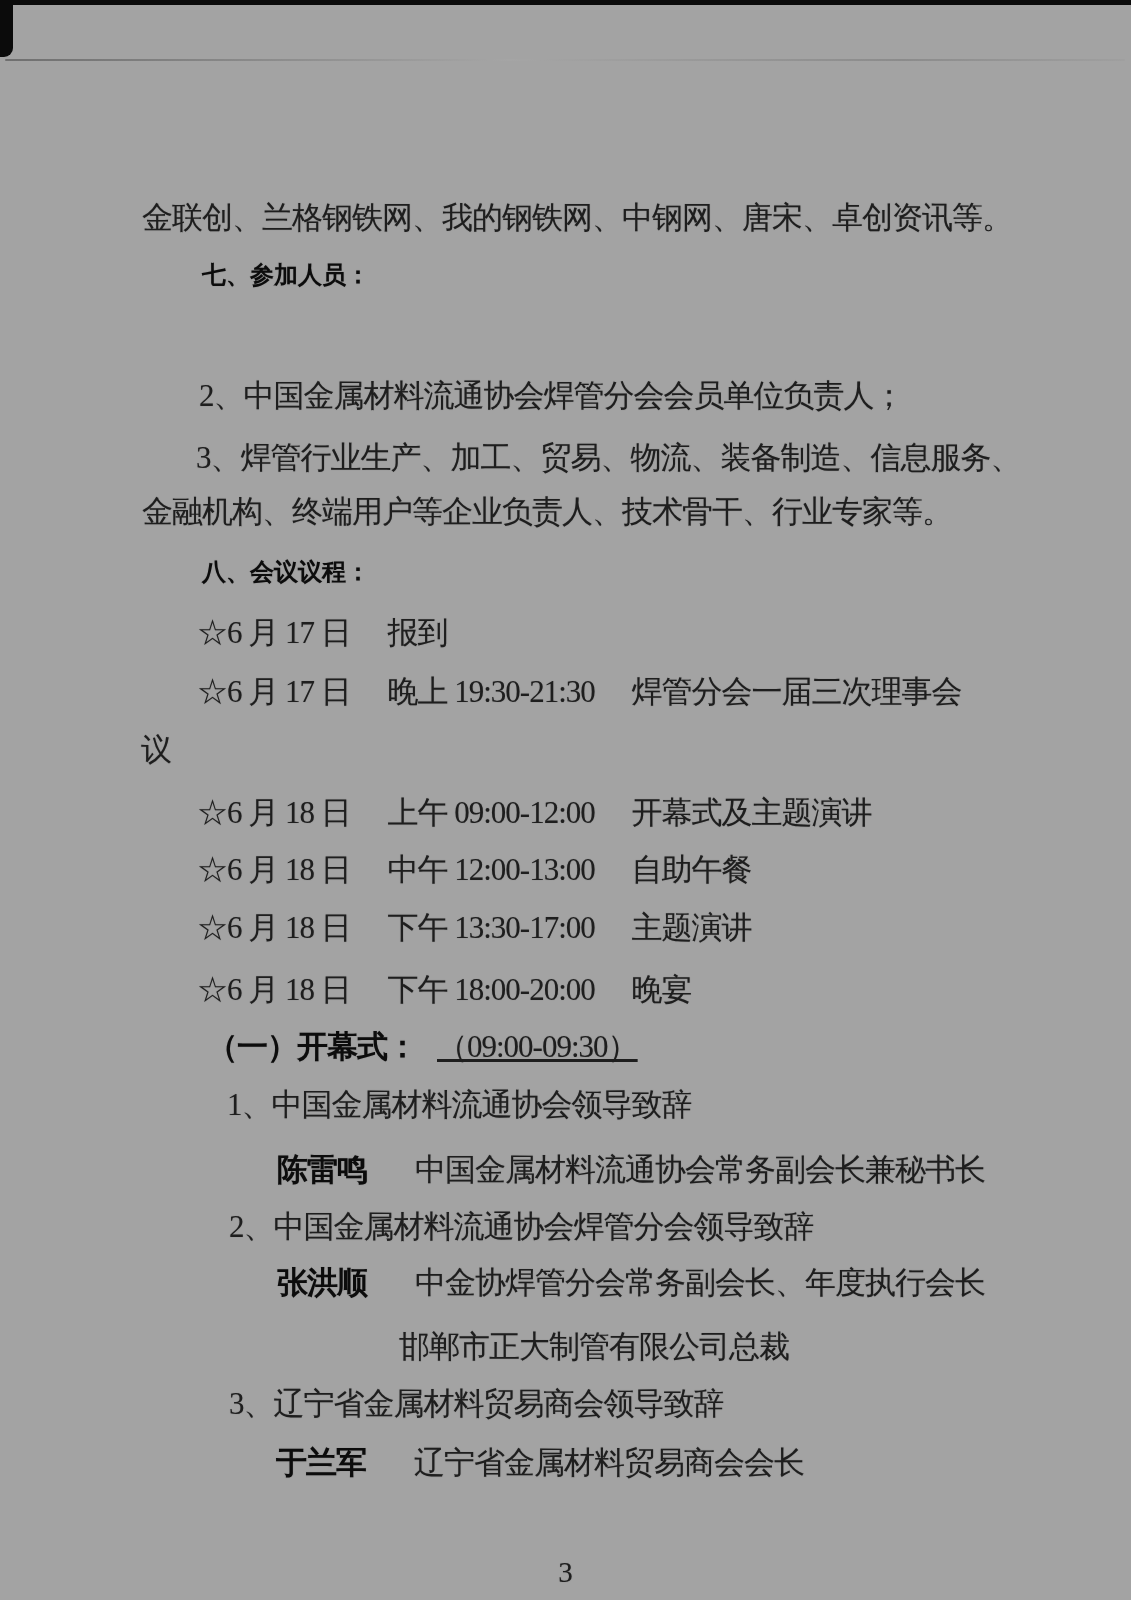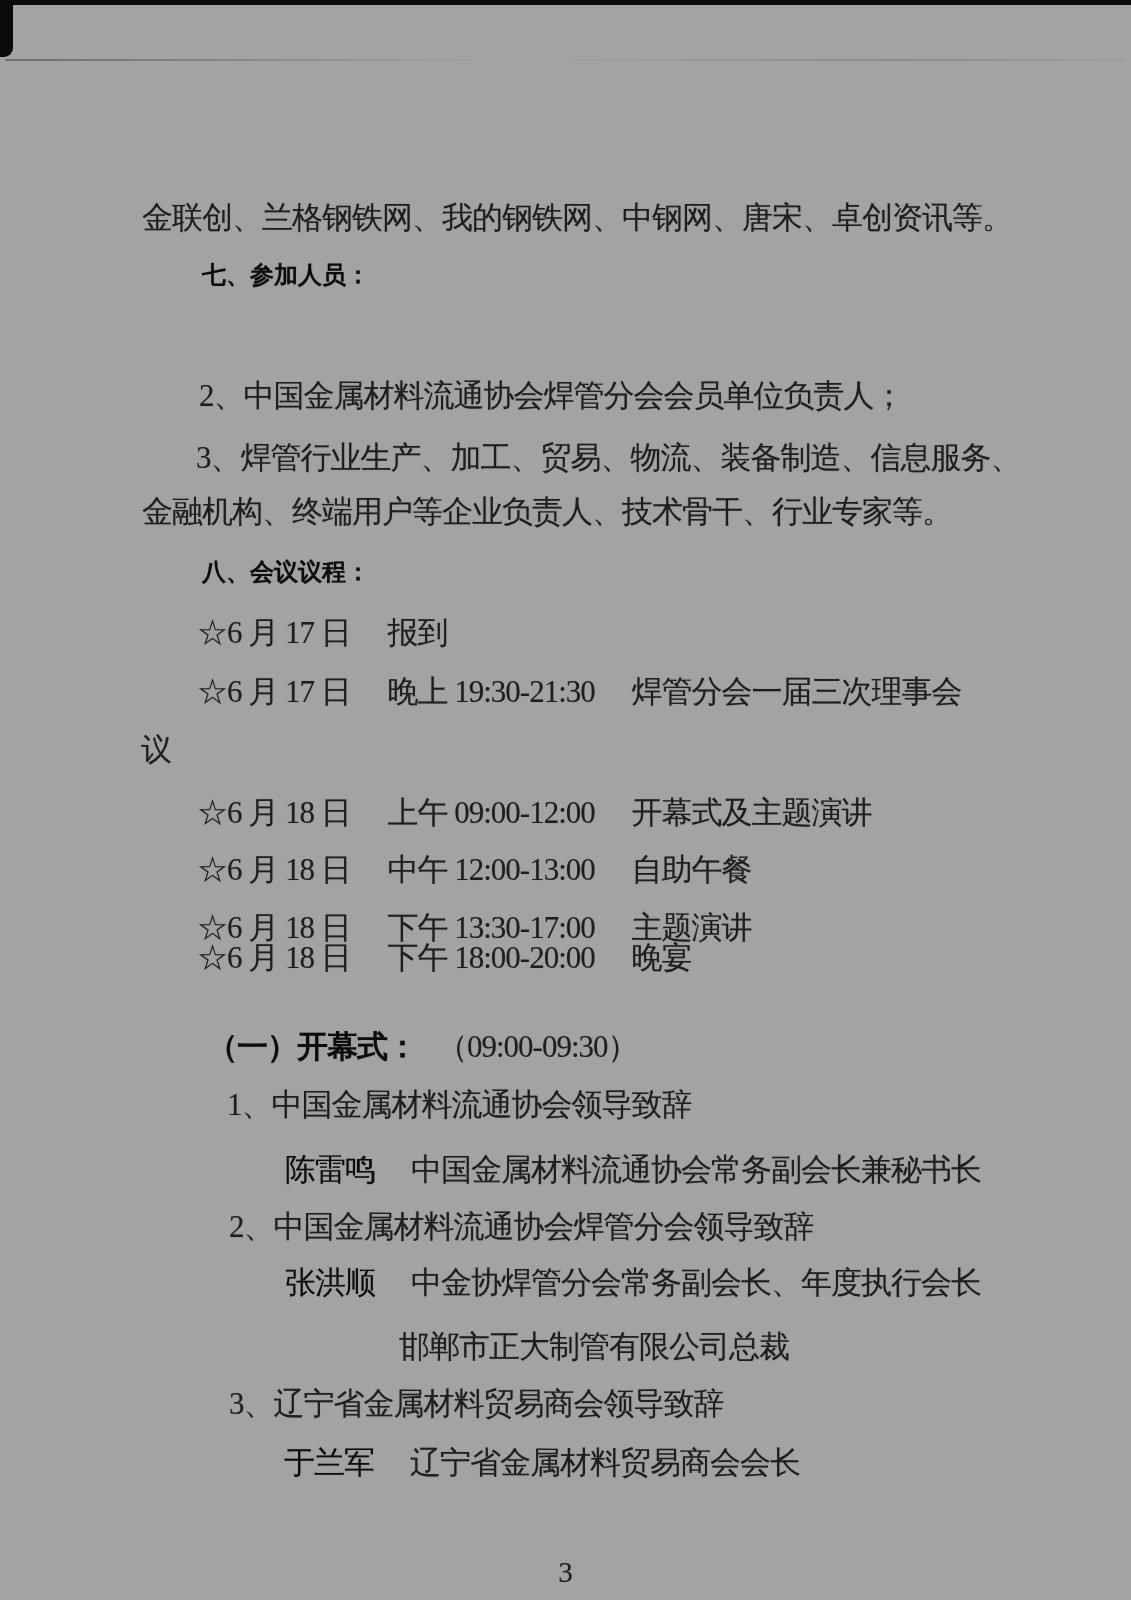--- a/index.html
+++ b/index.html
@@ -34,23 +34,23 @@
     line-height:42px;
     text-shadow:0 0 1px rgba(35,35,35,.35);
   }
   .heading{
     font-weight:700;
     font-size:24px;
     color:#0c0c0c;
     letter-spacing:0;
   }
   .subheading-bold{font-weight:700;color:#0c0c0c;letter-spacing:-1px;margin-top:29px;}
-  .speaker-name{font-weight:400;color:#0c0c0c;margin-left:8px;}
-  .speaker-title{margin-left:36px;text-align:right;}
-  .opening-time{margin-left:20px;font-weight:400;color:#1e1e1e;}
+  .speaker-name{font-weight:700;color:#0c0c0c;}
+  .speaker-title{margin-left:48px;text-align:right;}
+  .opening-time{margin-left:20px;font-weight:400;color:#1e1e1e;text-decoration:underline;}
   .page-number{
     position:absolute;left:0;top:1556px;width:1131px;
     text-align:center;font-size:29px;letter-spacing:0;
     text-shadow:0 0 1px rgba(35,35,35,.35);
   }
 </style>
 </head>
 <body>
 
 <div class="page">
@@ -77,21 +77,21 @@
   <div class="line" style="left:197px;top:671px">☆6 月 17 日　 晚上 19:30-21:30　 焊管分会一届三次理事会</div>
 
   <div class="line" style="left:141px;top:729px">议</div>
 
   <div class="line" style="left:197px;top:792px">☆6 月 18 日　 上午 09:00-12:00　 开幕式及主题演讲</div>
 
   <div class="line" style="left:197px;top:849px">☆6 月 18 日　 中午 12:00-13:00　 自助午餐</div>
 
   <div class="line" style="left:197px;top:907px">☆6 月 18 日　 下午 13:30-17:00　 主题演讲</div>
 
-  <div class="line" style="left:197px;top:937px">☆6 月 18 日　 下午 18:00-20:00　 晚宴</div>
+  <div class="line" style="left:197px;top:969px">☆6 月 18 日　 下午 18:00-20:00　 晚宴</div>
 
   <div class="line" style="left:207px;top:1026px">
     <span class="subheading-bold">（一）开幕式：</span><span class="opening-time">（09:00-09:30）</span>
   </div>
 
   <div class="line" style="left:227px;top:1084px">1、中国金属材料流通协会领导致辞</div>
 
   <div class="line" style="left:277px;top:1149px">
     <span class="speaker-name">陈雷鸣</span><span class="speaker-title">中国金属材料流通协会常务副会长兼秘书长</span>
   </div>

